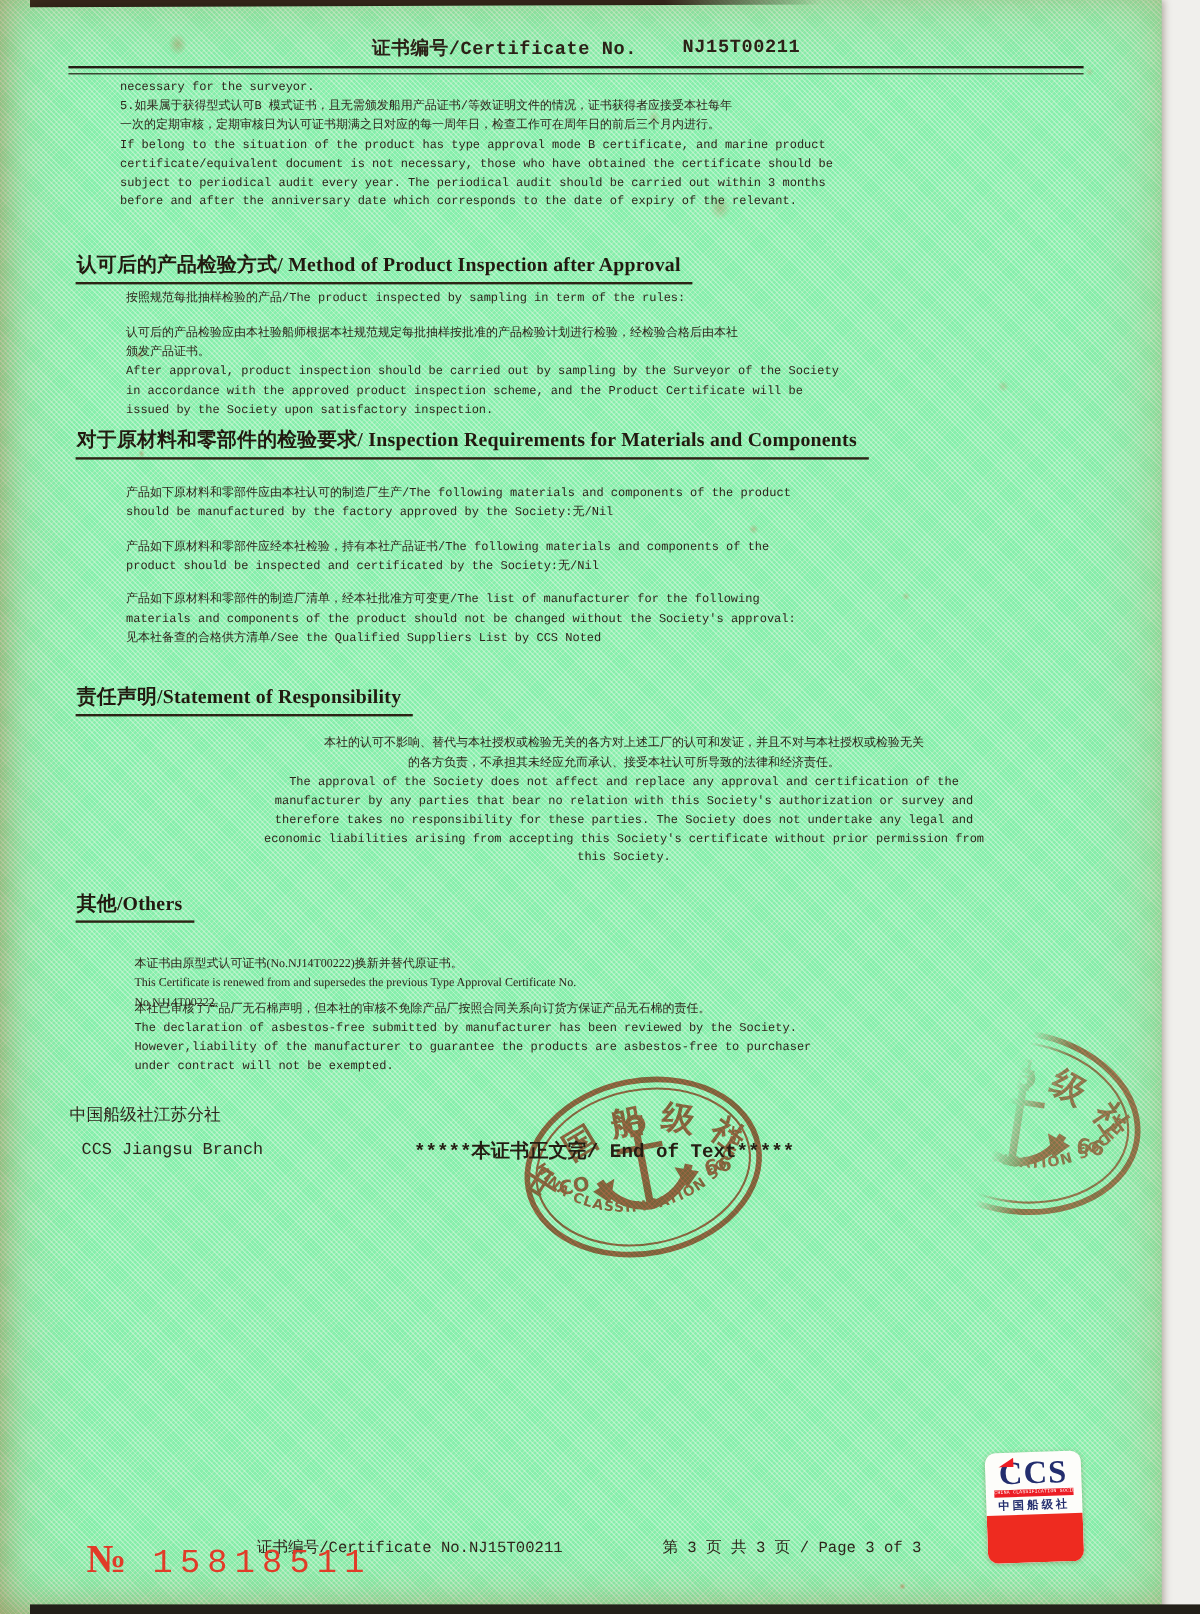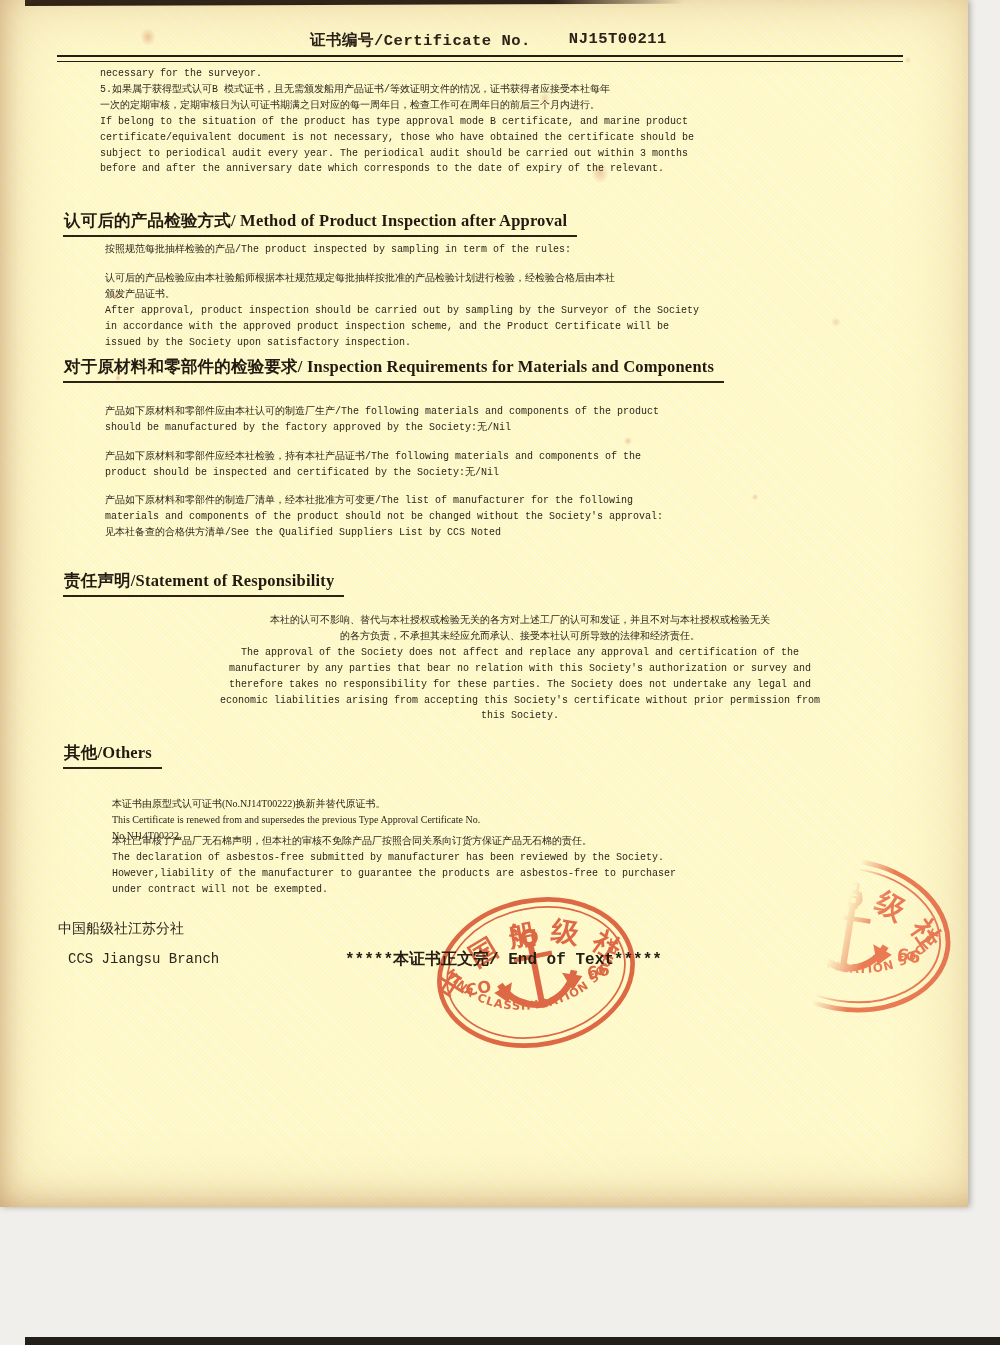--- a/index.html
+++ b/index.html
@@ -2,22 +2,22 @@
 <html><head>
 <meta charset="utf-8">
 <style>
   html,body{margin:0;padding:0;}
   body{
     width:1000px;height:1345px;position:relative;overflow:hidden;
     background:#f0efec;
     font-family:"Liberation Mono","DejaVu Sans Mono",monospace;
   }
   .page{
-    position:absolute;left:0;top:0;width:968px;height:1207px;
-    background:#fef9c3;overflow:hidden;
+    position:absolute;left:0;top:0;width:968px;height:1345px;
+    background:#86efac;overflow:hidden;
     box-shadow:2px 0 6px rgba(60,40,20,.35);
   }
   .texture{
     position:absolute;inset:0;pointer-events:none;
     background:
       repeating-linear-gradient(45deg, rgba(255,255,255,.30) 0 1px, rgba(0,0,0,0) 1px 3px),
       repeating-linear-gradient(-45deg, rgba(255,238,220,.22) 0 1px, rgba(0,0,0,0) 1px 3px);
   }
   .vignette{
     position:absolute;inset:0;pointer-events:none;

